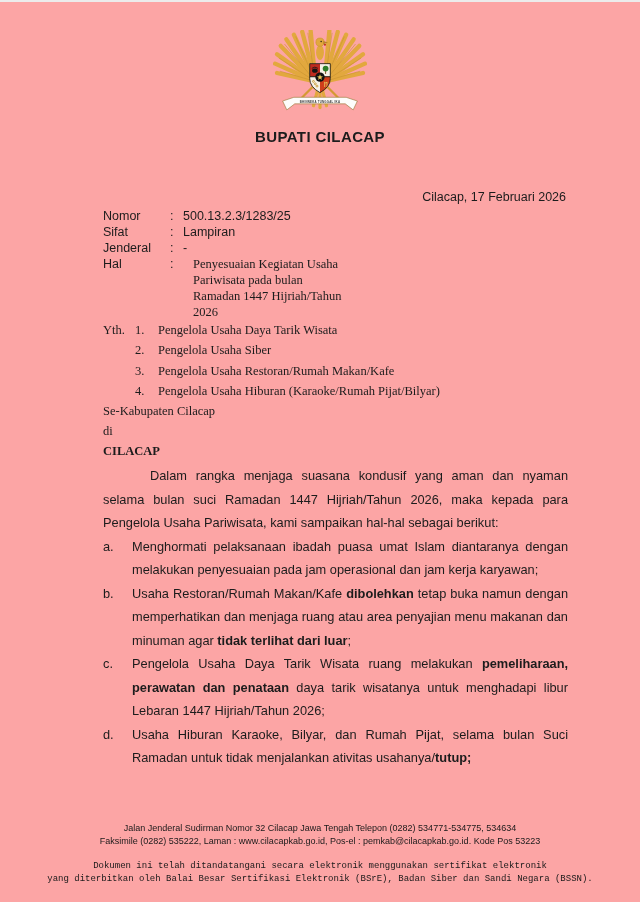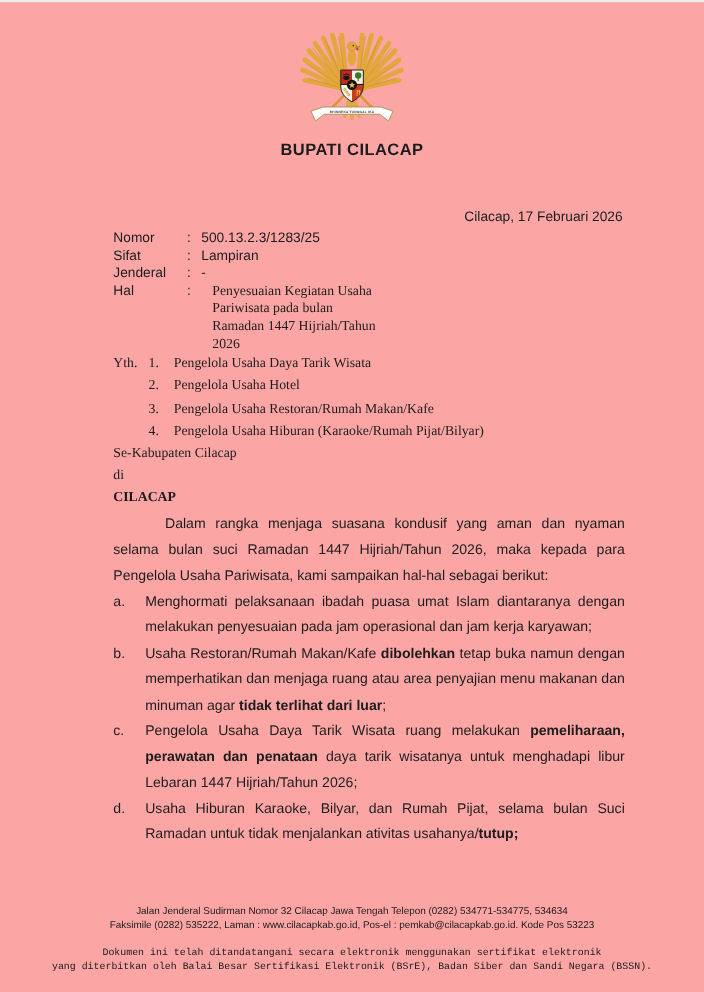--- a/index.html
+++ b/index.html
@@ -163,21 +163,21 @@
 
   <div class="recipients">
     <div class="rcpt-row">
       <span>Yth.</span>
       <span>1.</span>
       <span>Pengelola Usaha Daya Tarik Wisata</span>
     </div>
     <div class="rcpt-row">
       <span></span>
       <span>2.</span>
-      <span>Pengelola Usaha Hotel</span>
+      <span>Pengelola Usaha Siber</span>
     </div>
     <div class="rcpt-row">
       <span></span>
       <span>3.</span>
       <span>Pengelola Usaha Restoran/Rumah Makan/Kafe</span>
     </div>
     <div class="rcpt-row">
       <span></span>
       <span>4.</span>
       <span>Pengelola Usaha Hiburan (Karaoke/Rumah Pijat/Bilyar)</span>

